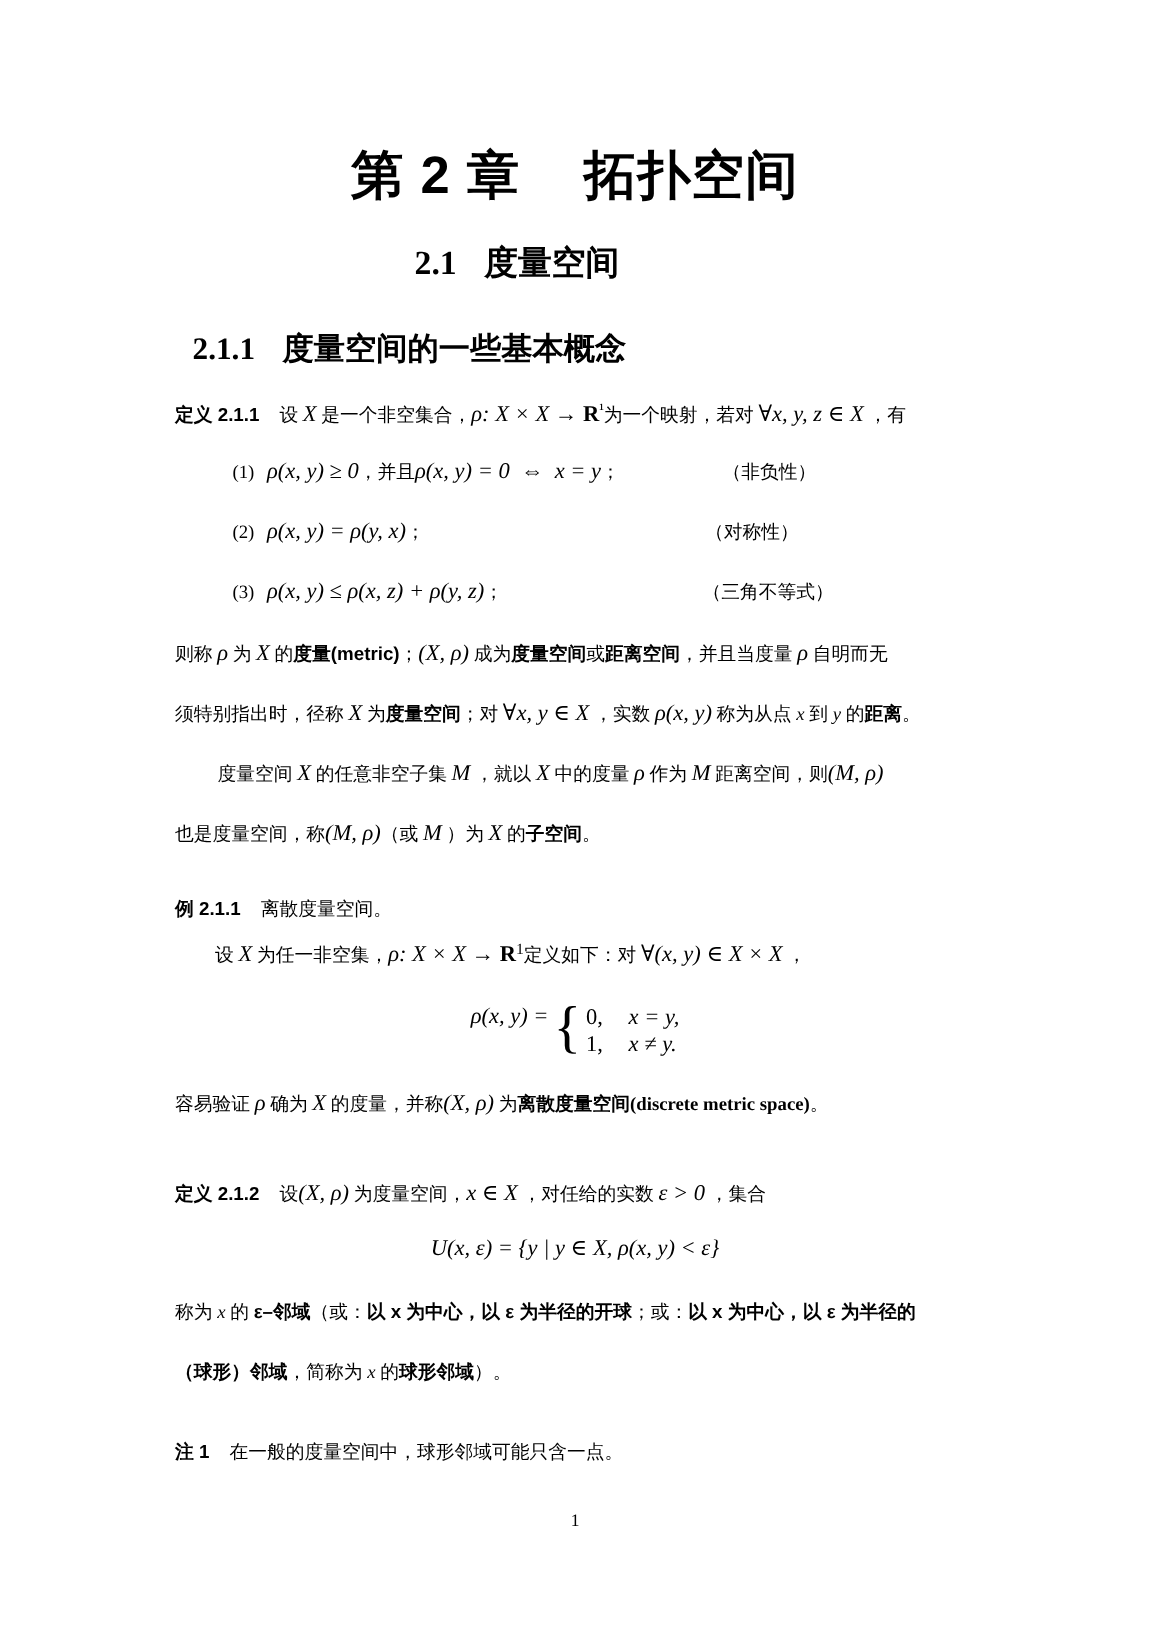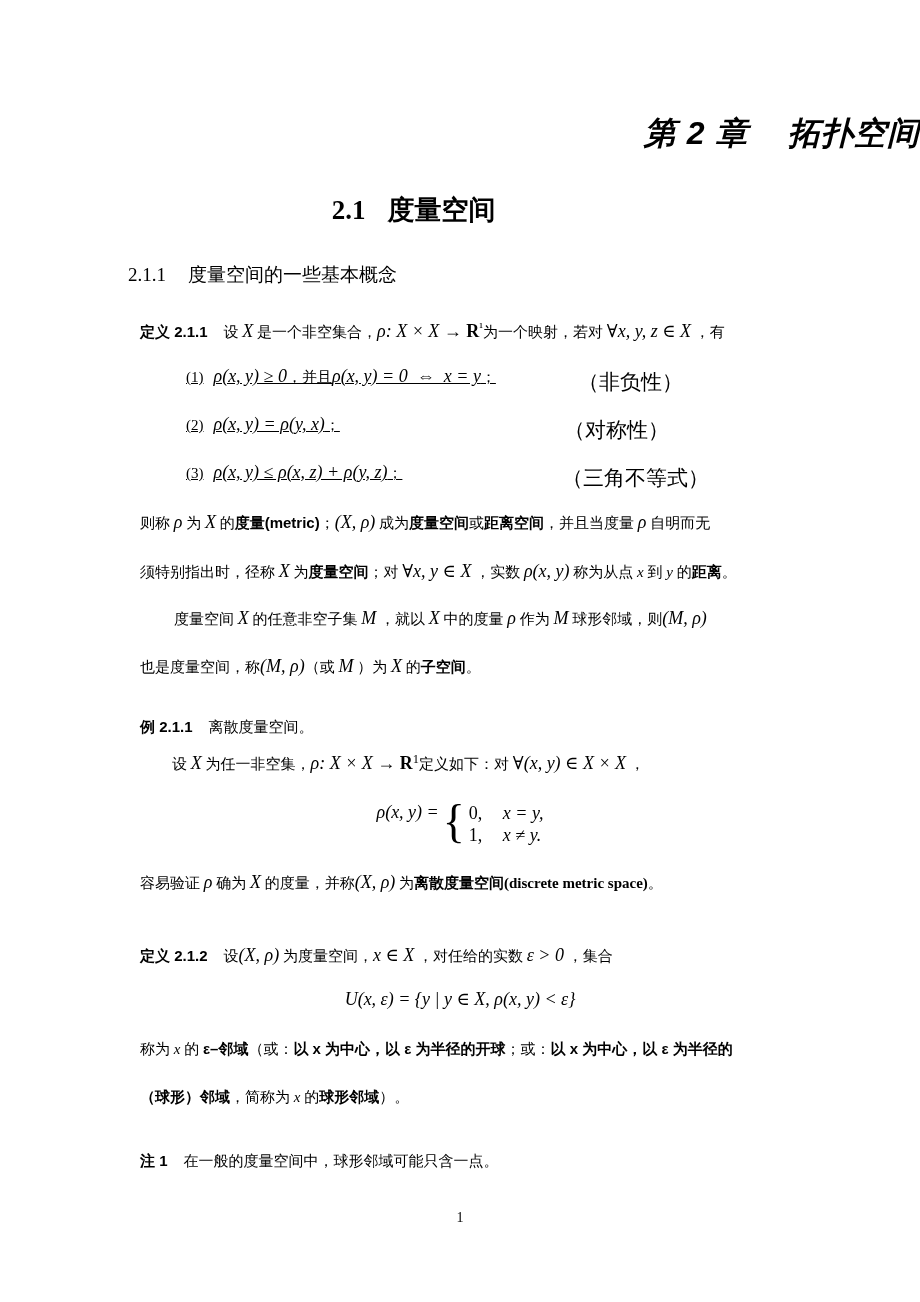--- a/index.html
+++ b/index.html
@@ -1,32 +1,32 @@
 <!DOCTYPE html>
 <html><head>
 <meta charset="utf-8">
 <style>
   html, body { margin:0; padding:0; background:#ffffff; }
   body { width:920px; height:1302px; position:relative; overflow:hidden;
          font-family:"Liberation Serif","DejaVu Serif",serif; color:#000; font-size:15px; }
   .abs { position:absolute; white-space:nowrap; }
-  .chapter-title { left:0; width:920px; text-align:right; top:112px; font-size:32px; font-weight:bold;
-                   font-family:"Liberation Sans","DejaVu Sans",sans-serif; letter-spacing:1px;font-style:italic; }
+  .chapter-title { left:0; width:920px; text-align:center; top:112px; font-size:42px; font-weight:bold;
+                   font-family:"Liberation Sans","DejaVu Sans",sans-serif; letter-spacing:1px; }
   .section-title { left:0; width:827px; text-align:center; top:192px; font-size:27px; font-weight:bold; }
   .section-title .num { margin-right:22px; }
-  .subsection-title { left:128px; top:262px; font-size:19px; font-weight:normal; }
+  .subsection-title { left:154px; top:262px; font-size:25px; font-weight:bold; }
   .subsection-title .num { margin-right:22px; }
   .line { left:140px; font-size:15px; }
   .b { font-weight:bold; font-family:"Liberation Sans","DejaVu Sans",sans-serif; }
   .lbl { font-weight:bold; margin-right:16px; }
   .m { font-style:italic; font-size:18px; }
   .mr { font-size:18px; }
-  .item { left:186px; font-size:15px;text-decoration:underline; }
+  .item { left:186px; font-size:15px; }
   .item .n { margin-right:10px; }
-  .remark { font-size:21px; }
+  .remark { font-size:15px; }
   .center-eq { left:0; width:920px; text-align:center; font-size:18px; }
   .cases { display:inline-flex; align-items:flex-start; vertical-align:middle; }
   .brace { font-size:46px; line-height:40px; margin:0 4px; font-weight:200; }
   .cases-rows { display:inline-flex; flex-direction:column; text-align:left; line-height:22px; }
   .cases-rows span .c { display:inline-block; width:34px; }
   .page-num { left:0; width:920px; text-align:center; top:1210px; font-size:14px; }
 </style>
 </head>
 <body>
 
@@ -63,21 +63,21 @@
 
 <div class="abs line" style="top:512px;">
   <span>则称 </span><span class="m">ρ</span><span> 为 </span><span class="m">X</span><span> 的</span><span class="b">度量(metric)</span><span>；</span><span class="m">(X, ρ)</span><span> 成为</span><span class="b">度量空间</span><span>或</span><span class="b">距离空间</span><span>，并且当度量 </span><span class="m">ρ</span><span> 自明而无</span>
 </div>
 
 <div class="abs line" style="top:560px;">
   <span>须特别指出时，径称 </span><span class="m">X</span><span> 为</span><span class="b">度量空间</span><span>；对 </span><span class="m">∀x, y ∈ X</span><span> ，实数 </span><span class="m">ρ(x, y)</span><span> 称为从点 </span><i>x</i><span> 到 </span><i>y</i><span> 的</span><span class="b">距离</span><span>。</span>
 </div>
 
 <div class="abs line" style="top:608px; left:174px;">
-  <span>度量空间 </span><span class="m">X</span><span> 的任意非空子集 </span><span class="m">M</span><span> ，就以 </span><span class="m">X</span><span> 中的度量 </span><span class="m">ρ</span><span> 作为 </span><span class="m">M</span><span> 球形邻域，则</span><span class="m">(M, ρ)</span>
+  <span>度量空间 </span><span class="m">X</span><span> 的任意非空子集 </span><span class="m">M</span><span> ，就以 </span><span class="m">X</span><span> 中的度量 </span><span class="m">ρ</span><span> 作为 </span><span class="m">M</span><span> 距离空间，则</span><span class="m">(M, ρ)</span>
 </div>
 
 <div class="abs line" style="top:656px;">
   <span>也是度量空间，称</span><span class="m">(M, ρ)</span><span>（或 </span><span class="m">M</span><span> ）为 </span><span class="m">X</span><span> 的</span><span class="b">子空间</span><span>。</span>
 </div>
 
 <div class="abs line" style="top:718px;">
   <span class="lbl b">例 2.1.1</span><span>离散度量空间。</span>
 </div>
 

